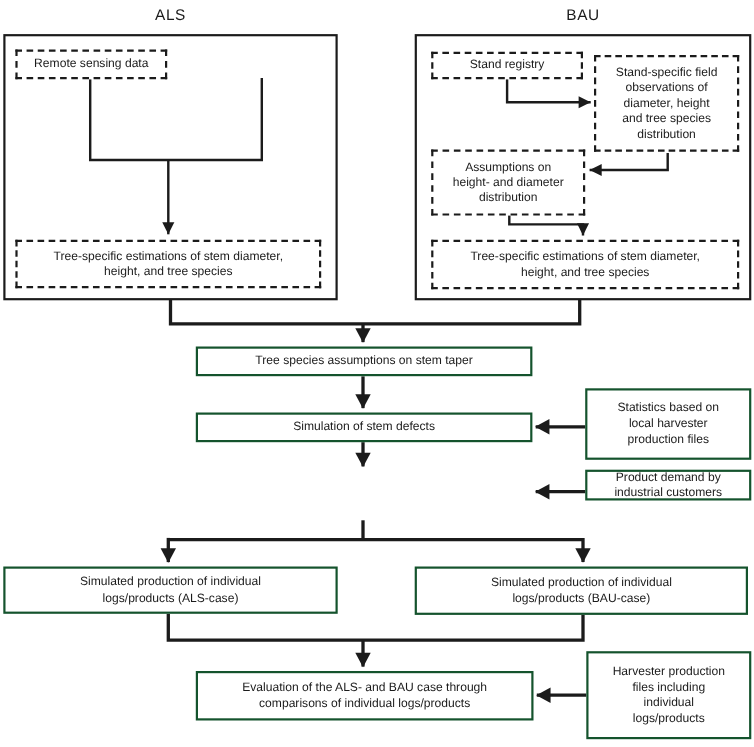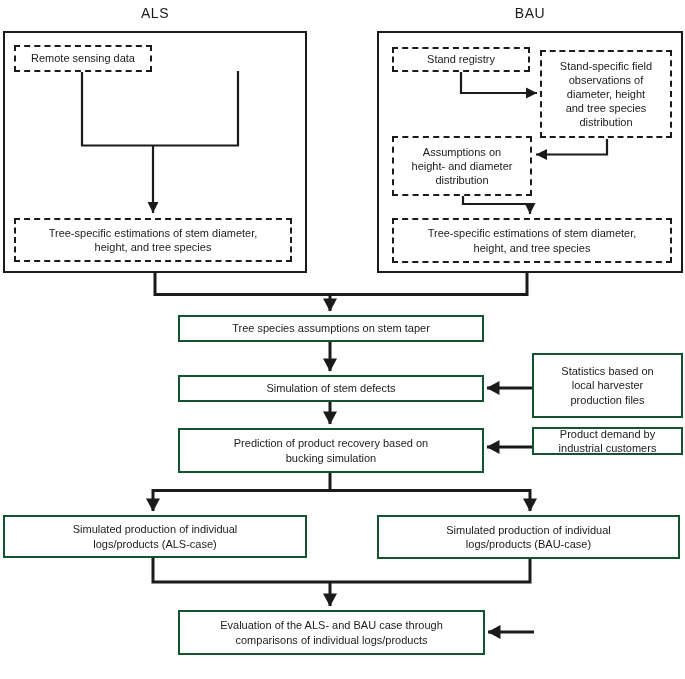--- a/index.html
+++ b/index.html
@@ -108,28 +108,30 @@
 and tree species
 distribution</div>
   <div class="node dashed" style="left:392px; top:136px; width:140px; height:60px;">Assumptions on
 height- and diameter
 distribution</div>
   <div class="node dashed" style="left:392px; top:218px; width:280px; height:45px;">Tree-specific estimations of stem diameter,
 height, and tree species</div>
 
   <div class="node solid" style="left:178px; top:315px; width:306px; height:27px;">Tree species assumptions on stem taper</div>
   <div class="node solid" style="left:178px; top:375px; width:306px; height:27px;">Simulation of stem defects</div>
-  <div class="node solid" style="left:178px; top:428px; width:306px; height:45px;">Prediction of product recovery based on
-bucking simulation</div>
   <div class="node solid" style="left:3px; top:515px; width:304px; height:43px;">Simulated production of individual
 logs/products  (ALS-case)</div>
   <div class="node solid" style="left:377px; top:515px; width:303px; height:44px;">Simulated production of individual
 logs/products (BAU-case)</div>
   <div class="node solid" style="left:178px; top:610px; width:307px; height:45px;">Evaluation of the ALS- and BAU case through
 comparisons of individual logs/products</div>
 
   <div class="node solid" style="left:532px; top:353px; width:151px; height:65px;">Statistics based on
 local harvester
 production files</div>
   <div class="node solid" style="left:532px; top:427px; width:151px; height:28px;">Product demand by
 industrial customers</div>
+  <div class="node solid" style="left:533px; top:592px; width:150px; height:80px;">Harvester production
+files including
+individual
+logs/products</div>
 
 </div>
 
 </body></html>

